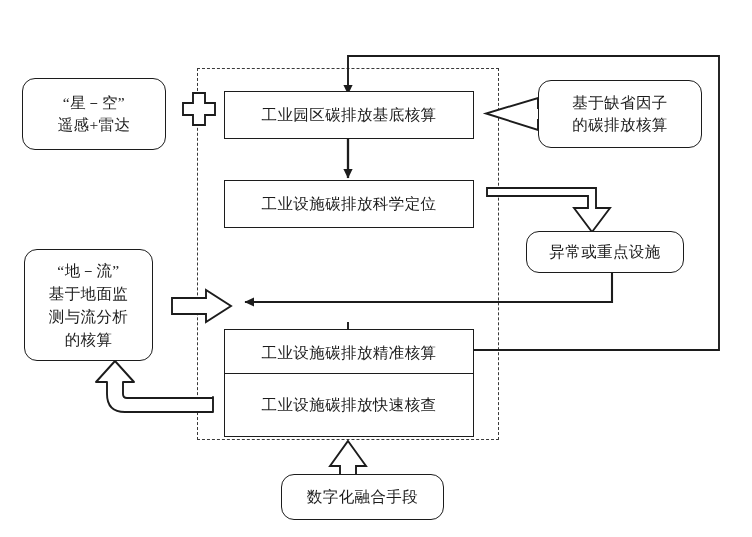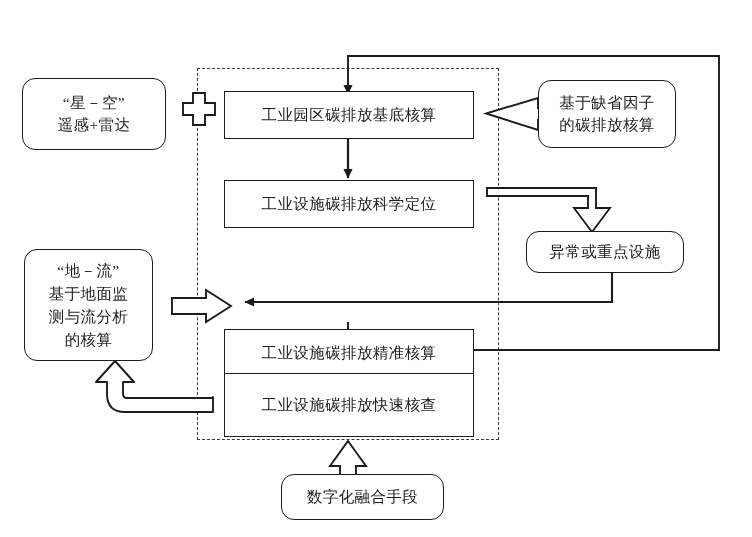--- a/index.html
+++ b/index.html
@@ -121,21 +121,21 @@
 遥感+雷达</span>
   </div>
 
   <div class="node round-node tight" style="left:24px; top:249px; width:129px; height:112px;">
     <span class="txt">“地－流”
 基于地面监
 测与流分析
 的核算</span>
   </div>
 
-  <div class="node round-node" style="left:538px; top:80px; width:138px; height:68px;">
+  <div class="node round-node" style="left:538px; top:80px; width:164px; height:68px;">
     <span class="txt">基于缺省因子
 的碳排放核算</span>
   </div>
 
   <div class="node round-node" style="left:526px; top:231px; width:158px; height:42px;">
     <span class="txt">异常或重点设施</span>
   </div>
 
   <div class="node rect-node" style="left:224px; top:91px; width:250px; height:48px;">
     <span class="txt">工业园区碳排放基底核算</span>

